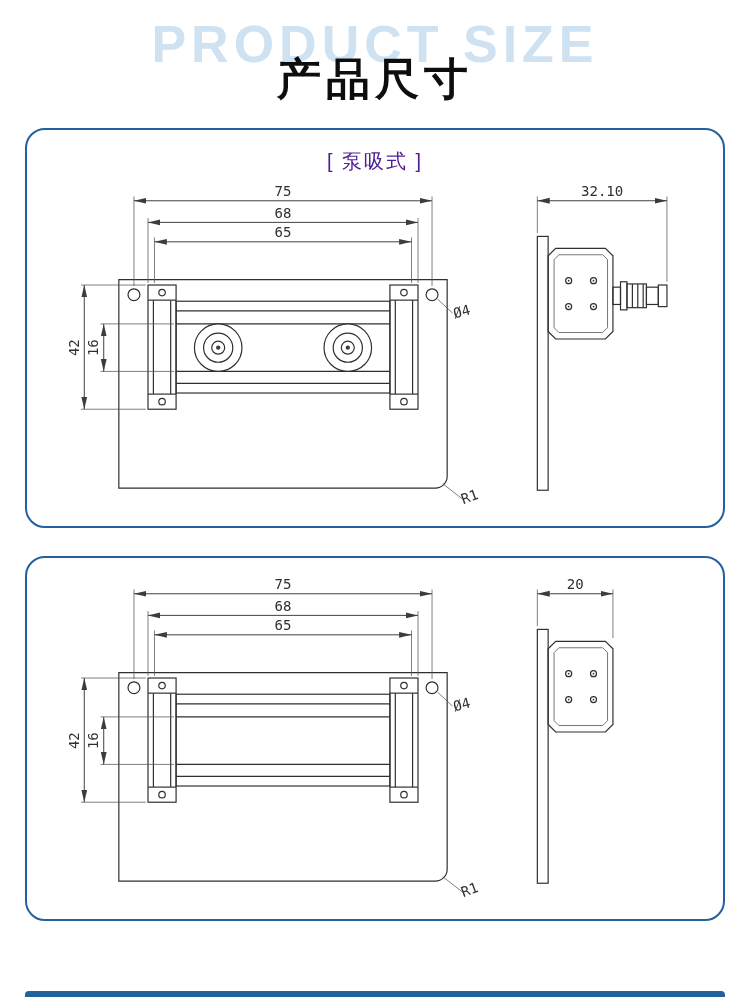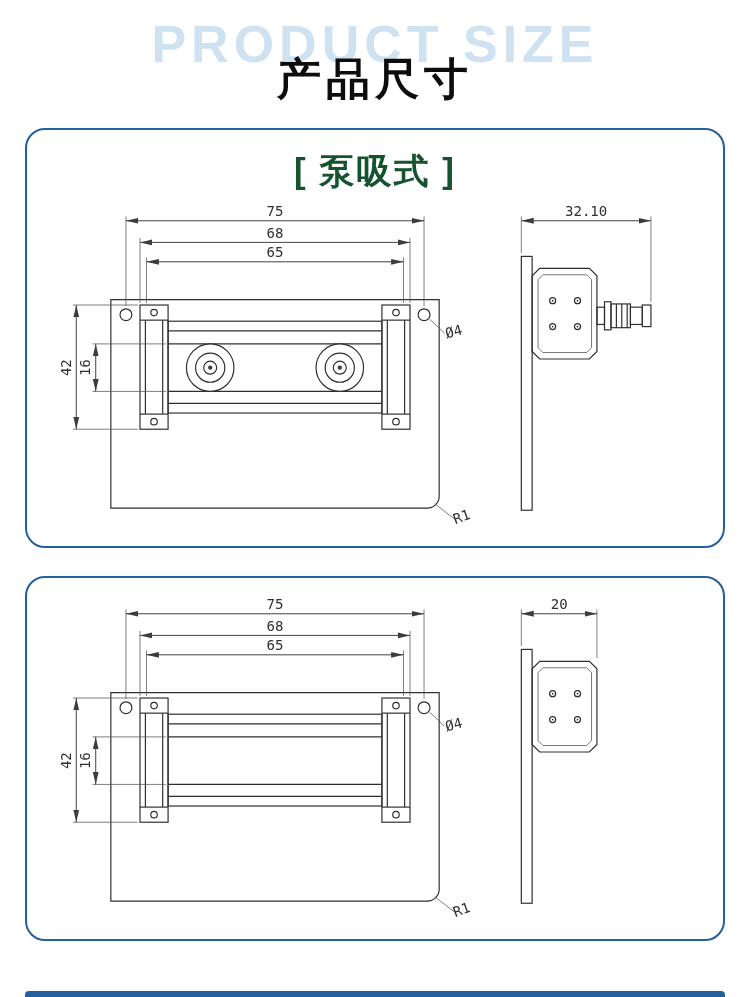--- a/index.html
+++ b/index.html
@@ -6,23 +6,23 @@
   html,body{background:#fff}
   body{width:750px;font-family:"Liberation Sans",sans-serif}
   .page{width:750px;min-height:997px;position:relative;padding-top:2px}
   .header{position:relative;height:126px}
   .watermark{position:absolute;top:12px;left:0;width:100%;text-align:center;
     font-size:52px;font-weight:800;letter-spacing:5px;color:#cfe2f2;white-space:nowrap}
   .main-title{position:absolute;top:48px;left:0;width:100%;text-align:center;
     font-size:44px;font-weight:800;color:#0d0d0d;letter-spacing:5px}
   .panel{width:700px;margin:0 auto 28px;border:2.5px solid #24609e;border-radius:20px;
     padding:12px 16px 12px;background:#fff}
-  .panel-title{text-align:center;color:#14532d;font-size:35px;font-weight:700;
+  .panel-title{text-align:center;color:#4c1d95;font-size:20px;font-weight:400;
     margin:6px 0 2px;letter-spacing:2px}
-  .views{display:flex;justify-content:center;align-items:flex-start;}
+  .views{display:flex;justify-content:flex-end;align-items:flex-start;gap:8px}
   svg{display:block}
   .part{stroke:#2f2f2f;stroke-width:1.1;fill:none;stroke-linejoin:miter}
   .thin{stroke:#4a4a4a;stroke-width:.7;fill:none}
   .dim{stroke:#3c3c3c;stroke-width:.9}
   .ext{stroke:#555;stroke-width:.7}
   .dimtext{font-family:"DejaVu Sans Mono",monospace;font-size:13px;fill:#2f2f2f;text-anchor:middle}
   .leadtext{font-family:"DejaVu Sans Mono",monospace;font-size:13px;fill:#2f2f2f}
   .bottom-strip{position:absolute;bottom:0;left:25px;width:700px;height:6px;
     background:#24609e;border-radius:4px 4px 0 0}
 </style>

